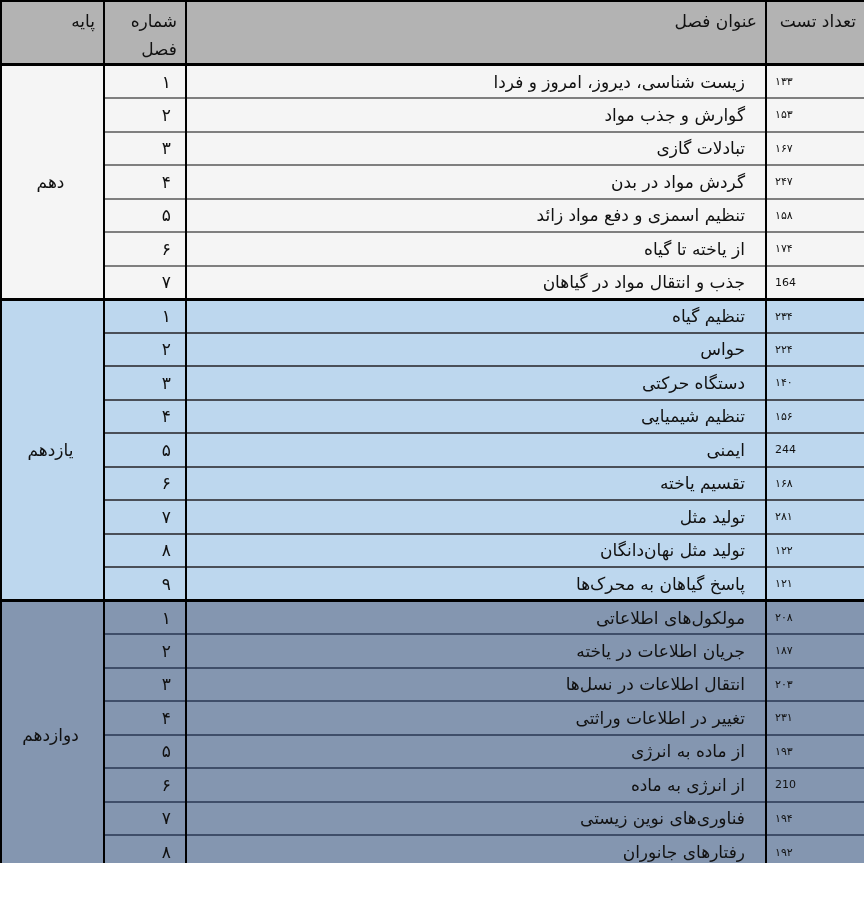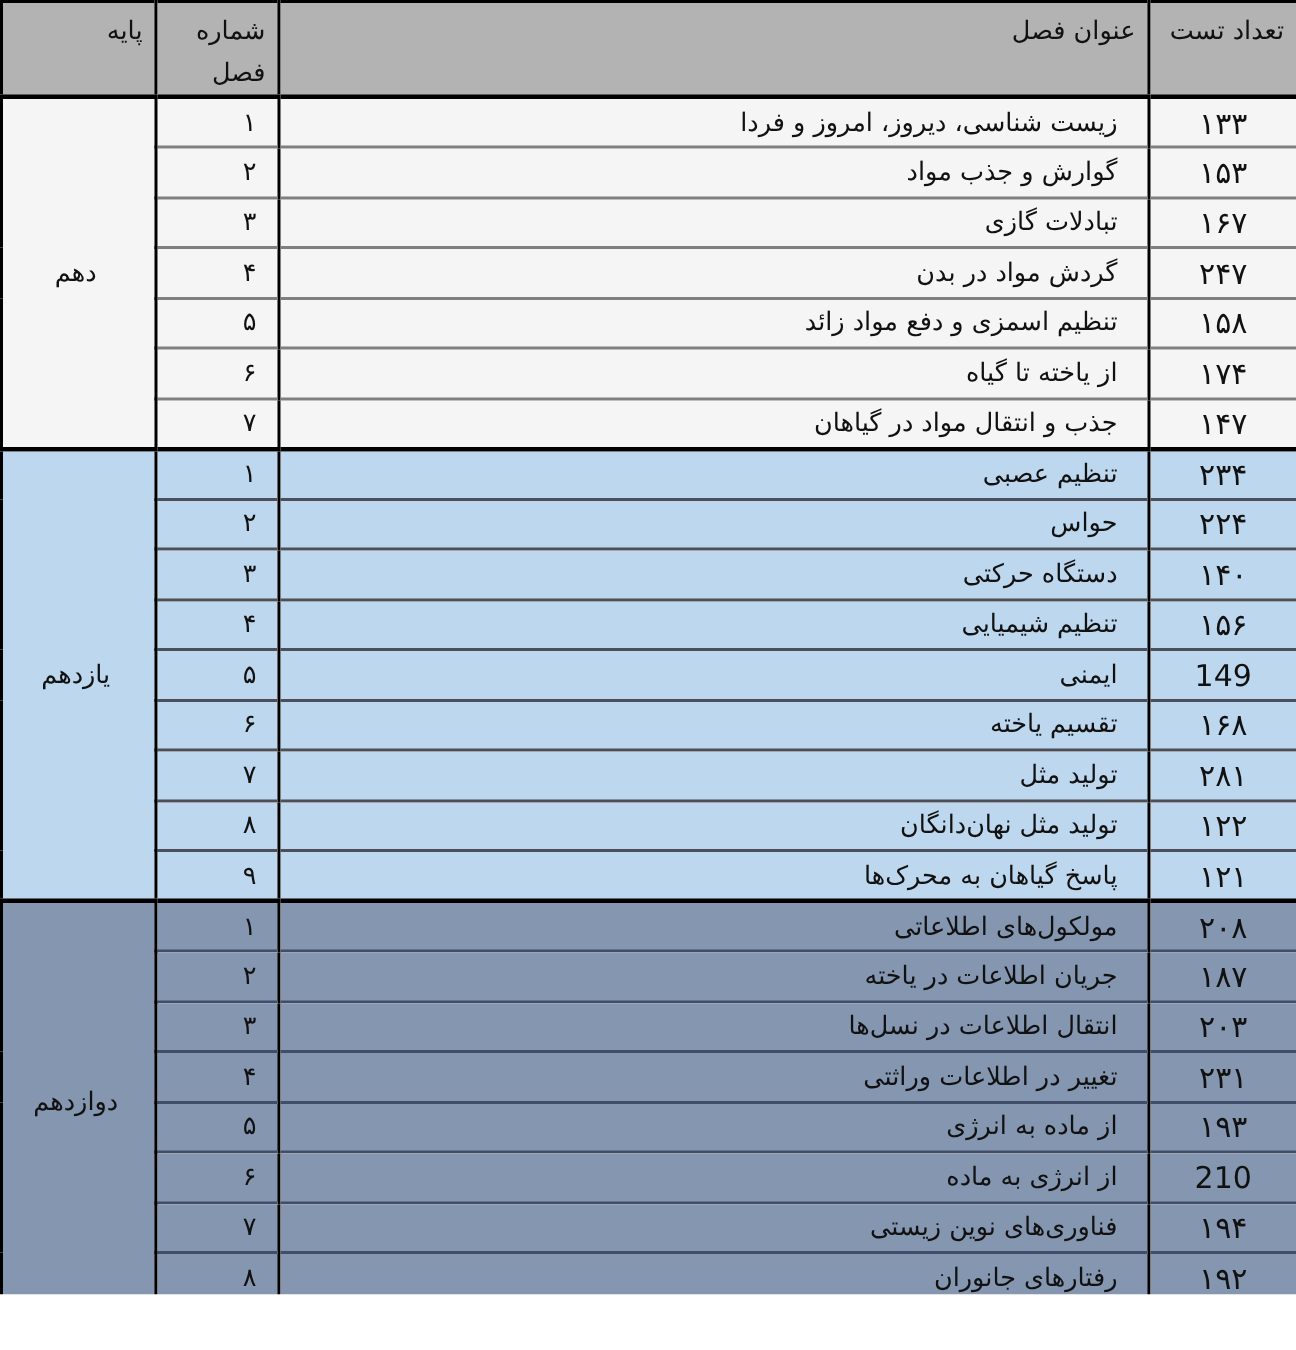--- a/index.html
+++ b/index.html
@@ -35,21 +35,21 @@
     vertical-align: top;
     padding-top: 5px;
     direction: rtl;
     line-height: 28px;
     white-space: normal;
   }
   
   tr.r { height: 33.5px; }
   td.cell-no    { text-align: right; direction: rtl; padding-right: 14px; }
   td.cell-title { text-align: right; direction: rtl; padding-right: 20px; }
-  td.cell-tests { text-align: center; direction: rtl; font-size: 20px; }
+  td.cell-tests { text-align: left; direction: rtl; font-size: 11px; }
   td.cell-grade { text-align: center; direction: rtl; vertical-align: middle; padding-right: 12px; }
   
   tr.s10 td { background: #f5f5f5; }
   tr.s11 td { background: #bdd7ee; }
   tr.s12 td { background: #8496b0; }
   
   tr.div10 td { border-top: 2px solid #7f7f7f; }
   tr.div11 td { border-top: 2px solid #4a4f58; }
   tr.div12 td { border-top: 2px solid #3f4e69; }
   
@@ -128,48 +128,48 @@
       <td class="cell-tests">۱۵۸</td>
     </tr>
     <tr class="r s10 div10">
       <td class="cell-no">۶</td>
       <td class="cell-title">از یاخته تا گیاه</td>
       <td class="cell-tests">۱۷۴</td>
     </tr>
     <tr class="r s10 div10">
       <td class="cell-no">۷</td>
       <td class="cell-title">جذب و انتقال مواد در گیاهان</td>
-      <td class="cell-tests">۱۴۷</td>
+      <td class="cell-tests">164</td>
     </tr>
 
     <tr class="r s11 sec-start">
       <td class="cell-grade" rowspan="9">یازدهم</td>
       <td class="cell-no">۱</td>
-      <td class="cell-title">تنظیم عصبی</td>
+      <td class="cell-title">تنظیم گیاه</td>
       <td class="cell-tests">۲۳۴</td>
     </tr>
     <tr class="r s11 div11">
       <td class="cell-no">۲</td>
       <td class="cell-title">حواس</td>
       <td class="cell-tests">۲۲۴</td>
     </tr>
     <tr class="r s11 div11">
       <td class="cell-no">۳</td>
       <td class="cell-title">دستگاه حرکتی</td>
       <td class="cell-tests">۱۴۰</td>
     </tr>
     <tr class="r s11 div11">
       <td class="cell-no">۴</td>
       <td class="cell-title">تنظیم شیمیایی</td>
       <td class="cell-tests">۱۵۶</td>
     </tr>
     <tr class="r s11 div11">
       <td class="cell-no">۵</td>
       <td class="cell-title">ایمنی</td>
-      <td class="cell-tests">149</td>
+      <td class="cell-tests">244</td>
     </tr>
     <tr class="r s11 div11">
       <td class="cell-no">۶</td>
       <td class="cell-title">تقسیم یاخته</td>
       <td class="cell-tests">۱۶۸</td>
     </tr>
     <tr class="r s11 div11">
       <td class="cell-no">۷</td>
       <td class="cell-title">تولید مثل</td>
       <td class="cell-tests">۲۸۱</td>

